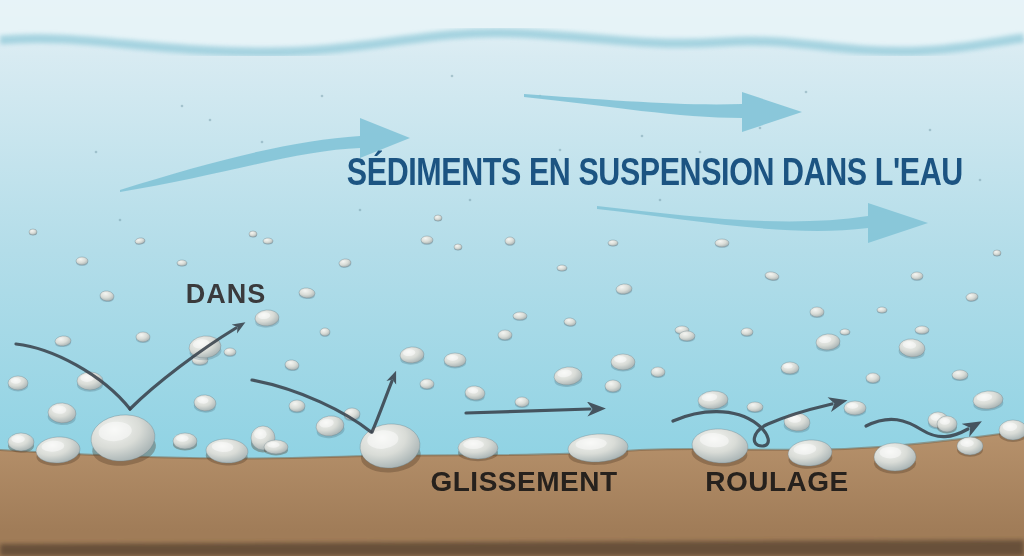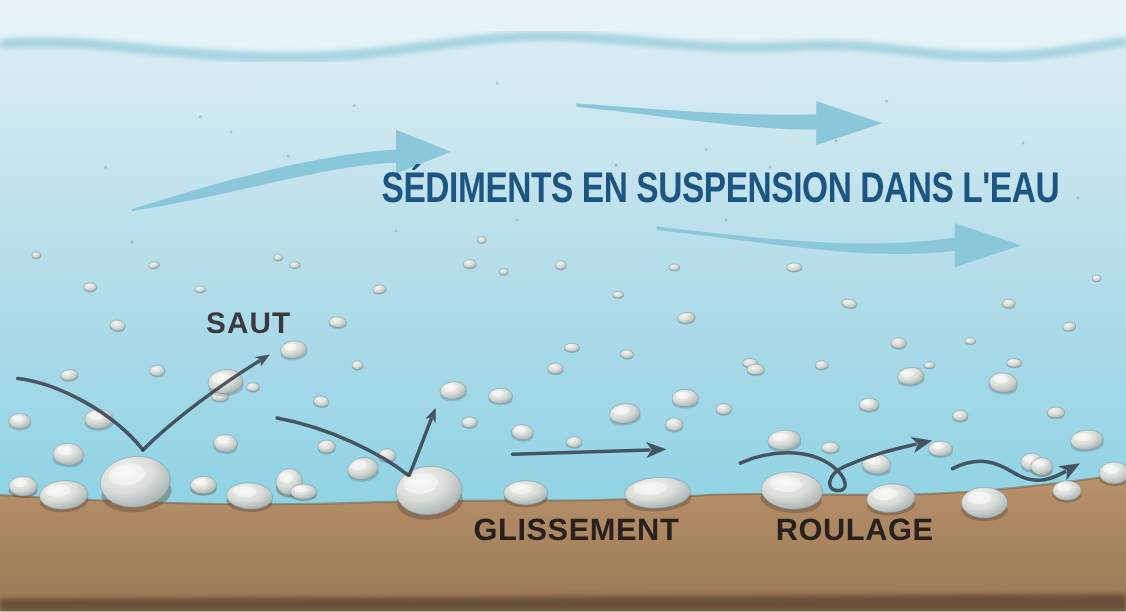--- a/index.html
+++ b/index.html
@@ -469,17 +469,17 @@
         <path d="M372,432 C379,416 386,396 392,381" fill="none" stroke="#3a434d" stroke-width="3.2" stroke-linecap="round" opacity="0.88" marker-end="url(#ah-small)"></path>
         <path d="M466,413 L590,409" fill="none" stroke="#3a434d" stroke-width="3.2" stroke-linecap="round" opacity="0.88" marker-end="url(#ah-large)"></path>
         <path d="M673,421 C700,409 735,407 757,424 C770,434 772,446 762,446 C750,446 752,431 768,424 C795,412 815,408 832,404" fill="none" stroke="#3a434d" stroke-width="3.2" stroke-linecap="round" opacity="0.88" marker-end="url(#ah-large)"></path>
         <path d="M866,426 C890,414 906,420 922,430 C938,440 952,438 968,429" fill="none" stroke="#3a434d" stroke-width="3.2" stroke-linecap="round" opacity="0.88" marker-end="url(#ah-large)"></path>
       </g>
   </svg>
 
   <div class="lbl title-wrap">
     <span class="title-inner">SÉDIMENTS EN SUSPENSION DANS L'EAU</span>
   </div>
-  <div class="lbl saut-lbl">SAUT</div>
+  <div class="lbl saut-lbl">DANS</div>
   <div class="lbl bed-lbl roulage-lbl">ROULAGE</div>
   <div class="lbl bed-lbl glissement-lbl">GLISSEMENT</div>
 
 </div>
 
 </body></html>

